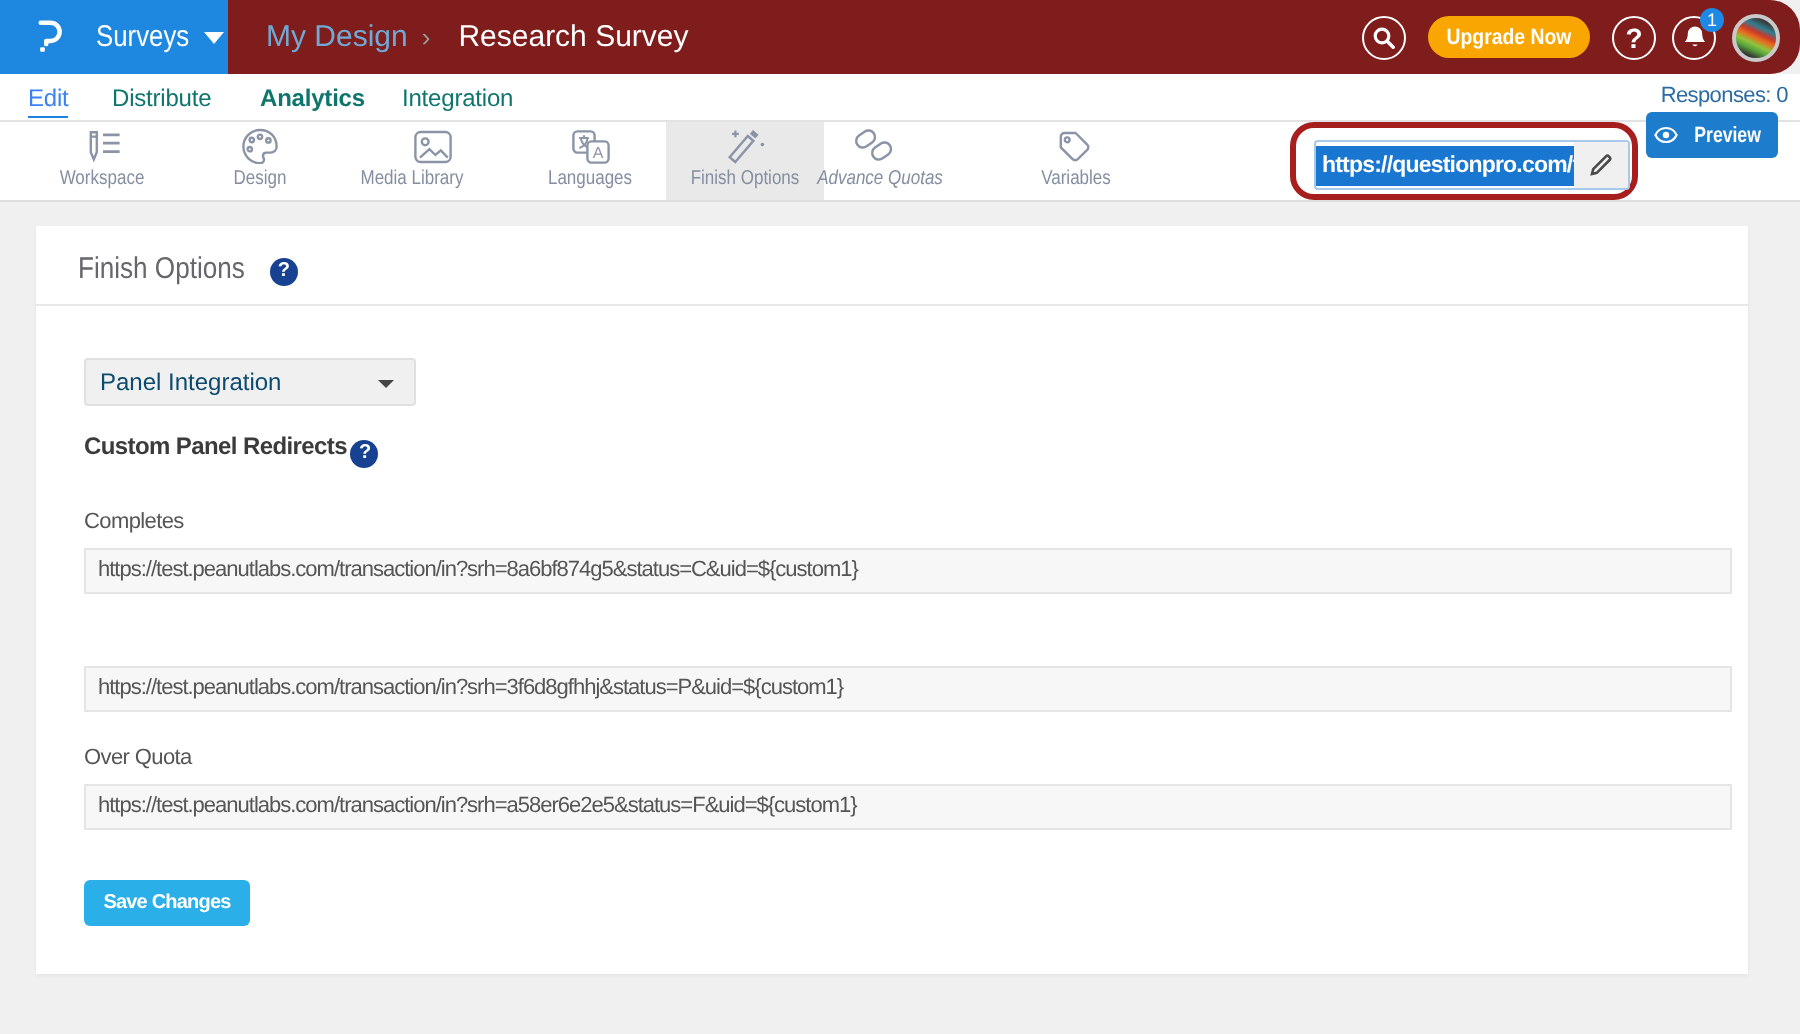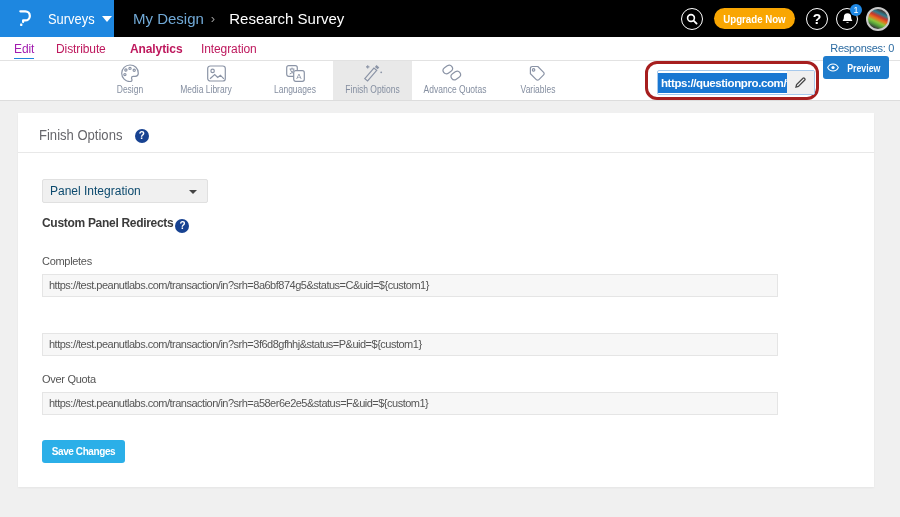--- a/index.html
+++ b/index.html
@@ -1,19 +1,19 @@
 <!DOCTYPE html>
 <html><head>
 <meta charset="utf-8">
 <style>
 * { margin:0; padding:0; box-sizing:border-box; }
 html,body { width:900px; height:517px; overflow:hidden; font-family:"Liberation Sans", sans-serif; background:#f0f0f0; }
 
 
-.topbar { position:relative; width:900px; height:37px; background:#000000; }
+.topbar { position:relative; width:900px; height:37px; background:#7f1d1d;border-radius:15px; }
 .logo-box { position:absolute; left:0; top:0; width:114px; height:37px; background:#1e87e0; display:flex; align-items:center; }
 .logo-p { margin-left:19px; margin-top:-2px; }
 .logo-txt { color:#fff; font-size:15px; margin-left:17px; display:inline-block; transform:scaleX(.86); transform-origin:left; }
 .logo-caret { margin-left:0px; width:0; height:0; border-left:5.5px solid transparent; border-right:5.5px solid transparent; border-top:6.5px solid #fff; }
 .crumb { position:absolute; left:133px; top:0; height:37px; display:flex; align-items:center; }
 .crumb .c1 { color:#71a9d6; font-size:15px; }
 .crumb .sep { color:#999; font-size:13px; margin:0 14px 0 7px; }
 .crumb .c2 { color:#fff; font-size:15px; }
 .top-right { position:absolute; right:10px; top:0; height:37px; display:flex; align-items:center; }
 .circ-ic { width:22px; height:22px; border:1.5px solid #fff; border-radius:50%; display:flex; align-items:center; justify-content:center; color:#fff; }
@@ -22,22 +22,22 @@
 .upgrade span { display:inline-block; transform:scaleX(.88); white-space:nowrap; }
 .help-ic { font-size:14px; font-weight:bold; margin-right:8px; }
 .bell-wrap { position:relative; margin-right:8px; }
 .badge { position:absolute; top:-4px; right:-4px; width:12px; height:12px; background:#1e88e5; border-radius:50%; color:#fff; font-size:9px; display:flex; align-items:center; justify-content:center; }
 .avatar { width:24px; height:24px; border-radius:50%; border:2px solid #c9c9c9; background:
   linear-gradient(205deg, #3d3d3d 16%, #2e7f93 28%, #c9392b 40%, #e86e1e 50%, #8ec43c 62%, #57a23c 72%, #333 86%);
 }
 
 
 .nav { position:relative; width:900px; height:24px; background:#fff; border-bottom:1px solid #e2e2e2; }
-.nav a { position:absolute; top:5px; font-size:12px; letter-spacing:-.1px; text-decoration:none; color:#be185d; }
-.nav .edit { left:14px; color:#a21caf; border-bottom:1px solid #1d82dd; padding-bottom:2px; }
+.nav a { position:absolute; top:5px; font-size:12px; letter-spacing:-.1px; text-decoration:none; color:#0f766e; }
+.nav .edit { left:14px; color:#3b82f6; border-bottom:1px solid #1d82dd; padding-bottom:2px; }
 .nav .d2 { left:56px; }
 .nav .d3 { left:130px;font-weight:bold; }
 .nav .d4 { left:201px; }
 .nav .resp { position:absolute; right:6px; top:5px; font-size:11px; letter-spacing:-.3px; color:#2d6ca2; }
 
 
 .toolbar { position:relative; width:900px; height:40px; background:#fff; border-bottom:1px solid #ddd; }
 .titem { position:absolute; top:0; height:39px; text-align:center; }
 .titem .ic { height:17px; margin-top:4px; display:flex; align-items:flex-end; justify-content:center; }
 .titem .lb { font-size:10px; color:#848ea0; margin-top:2px; transform:scaleX(.85); white-space:nowrap; }
@@ -57,21 +57,21 @@
 .card h1 .ht { display:inline-block; transform:scaleX(.87); transform-origin:left; }
 .qbadge { display:inline-block; width:14px; height:14px; background:#174291; border-radius:50%; color:#fff; font-size:10px; font-weight:bold; text-align:center; line-height:14px; vertical-align:1px; margin-left:0px; }
 .hr { border-top:1px solid #e8e8e8; margin-top:9px; }
 .dropdown { position:absolute; left:24px; top:66px; width:166px; height:24px; background:#f0f0f0; border:1px solid #e0e0e0; border-radius:2px; font-size:12px; color:#0c4a6e; line-height:23px; padding-left:7px; }
 .dd-caret { position:absolute; right:10px; top:10px; width:0; height:0; border-left:4px solid transparent; border-right:4px solid transparent; border-top:4.5px solid #444; }
 .cpr { position:absolute; left:24px; top:103px; font-size:12px; letter-spacing:-.3px; font-weight:bold; color:#3b3b3b; }
 .redline { position:absolute; left:24px; top:119px; font-size:11px; letter-spacing:-.45px; color:#d9342b; }
 .livechat-ic { display:inline-block; width:14px; height:14px; border-radius:50%; background:radial-gradient(circle at 40% 30%, #9fd8f7, #2196e8 60%, #0d6fc0); color:#fff; font-size:10px; font-weight:bold; text-align:center; line-height:14px; vertical-align:-2px; margin:0 4px 0 0; letter-spacing:0; }
 .livechat { color:#3a76b5; font-size:10.5px; letter-spacing:-.2px; }
 .flabel { position:absolute; left:24px; font-size:11px; letter-spacing:-.3px; color:#555; }
-.finput { position:absolute; left:24px; width:736px; height:23px; background:#f7f7f7; border:1px solid #e5e5e5; font-size:11px; letter-spacing:-.5px; color:#555; line-height:21px; padding-left:6px; }
+.finput { position:absolute; left:24px; width:824px; height:23px; background:#f7f7f7; border:1px solid #e5e5e5; font-size:11px; letter-spacing:-.5px; color:#555; line-height:21px; padding-left:6px; }
 .savebtn { position:absolute; left:24px; top:327px; width:83px; height:23px; background:#2bafe8; border-radius:3px; color:#fff; font-size:10px; letter-spacing:-.4px; font-weight:bold; text-align:center; line-height:23px; }
 </style>
 </head>
 <body>
 
 <div class="topbar">
   <div class="logo-box">
     <svg class="logo-p" width="12" height="17" viewBox="0 0 13 19">
       <path d="M1.3 2.6 L6.8 2.6 A5.1 5.1 0 0 1 6.8 12.8 L4.4 12.8 L4.4 14.6" fill="none" stroke="#fff" stroke-width="2.5" stroke-linecap="round" stroke-linejoin="round"></path>
       <rect x="1" y="16.3" width="2.6" height="2.6" rx="0.6" fill="#fff"></rect>
@@ -109,20 +109,29 @@
 
 <div class="nav">
   <a class="edit" href="#">Edit</a>
   <a class="d2" href="#">Distribute</a>
   <a class="d3" href="#">Analytics</a>
   <a class="d4" href="#">Integration</a>
   <span class="resp">Responses: 0</span>
 </div>
 
 <div class="toolbar">
+  <div class="titem" style="left:11px;width:80px;">
+    <div class="ic">
+        <svg class="tico" width="19" height="17" viewBox="0 0 19 17">
+          <path d="M3.4 1.1 h3 v10 l-1.5 3.6 -1.5 -3.6 Z M3.4 3.3 h3"></path>
+          <path d="M9.5 2.4 H17.8 M9.5 6.6 H17.8 M9.5 10.8 H17.8" stroke-width="1.4"></path>
+        </svg>
+      </div>
+    <div class="lb">Workspace</div>
+  </div>
   <div class="titem" style="left:91px;width:78px;">
     <div class="ic">
         <svg class="tico" width="20" height="18" viewBox="0 0 20 18">
           <path d="M10 1 a8.3 8.3 0 1 0 0 16.6 c1.3 0 2-.8 2-1.7 0-.8-.5-1.2-.5-2 0-.9.7-1.6 1.7-1.6 h2 c1.8 0 3.1-1.3 3.1-3 C18.3 4.2 14.6 1 10 1 Z"></path>
           <circle cx="5.9" cy="6" r="1.1"></circle>
           <circle cx="10" cy="4.4" r="1.1"></circle>
           <circle cx="14.2" cy="6.2" r="1.1"></circle>
           <circle cx="4.9" cy="10.6" r="1.1"></circle>
         </svg>
       </div>
@@ -154,21 +163,21 @@
     <div class="ic">
         <svg class="tico" width="20" height="18" viewBox="0 0 20 18">
           <path d="M1.8 14.6 L10.9 4 l2.8 2.4 L4.6 17 Z"></path>
           <path d="M11.9 2.9 l1.6 -1.9 2.8 2.4 -1.6 1.9 Z" fill="#8b94a6" stroke="none"></path>
           <path d="M4.7 1.2 v3.4 M3 2.9 h3.4" stroke-width="1.1"></path>
           <circle cx="18.2" cy="8.3" r="0.9" fill="#8b94a6" stroke="none"></circle>
         </svg>
       </div>
     <div class="lb">Finish Options</div>
   </div>
-  <div class="titem" style="left:412px;width:86px;">
+  <div class="titem" style="left:397px;width:86px;font-style:italic;">
     <div class="ic">
         <svg class="tico" style="margin-left:-5px;" width="23" height="18" viewBox="0 0 23 18">
           <rect x="1.8" y="2.2" width="10" height="6.6" rx="3.3" transform="rotate(-35 6.8 5.5)"></rect>
           <rect x="9.8" y="8.2" width="10" height="6.6" rx="3.3" transform="rotate(-35 14.8 11.5)"></rect>
         </svg>
       </div>
     <div class="lb">Advance Quotas</div>
   </div>
   <div class="titem" style="left:498px;width:80px;">
     <div class="ic">

